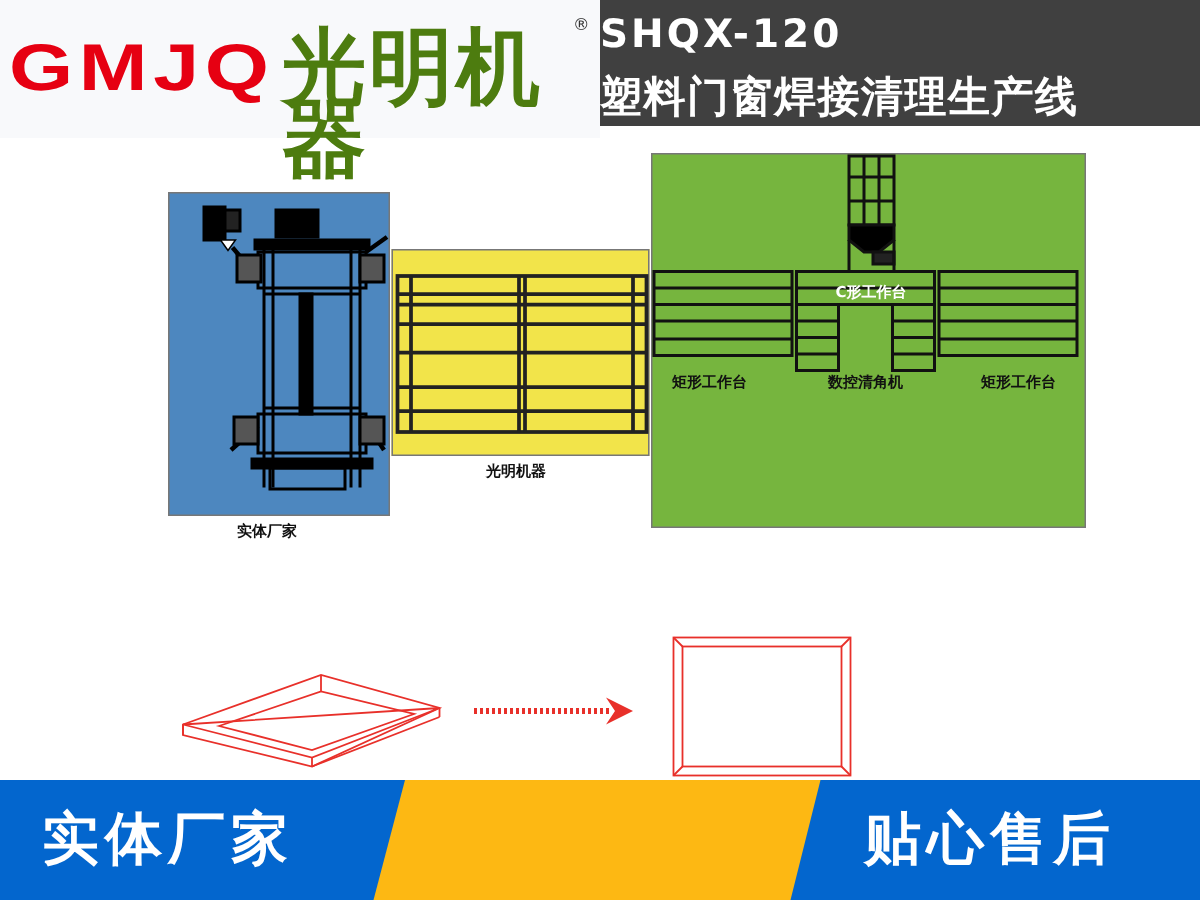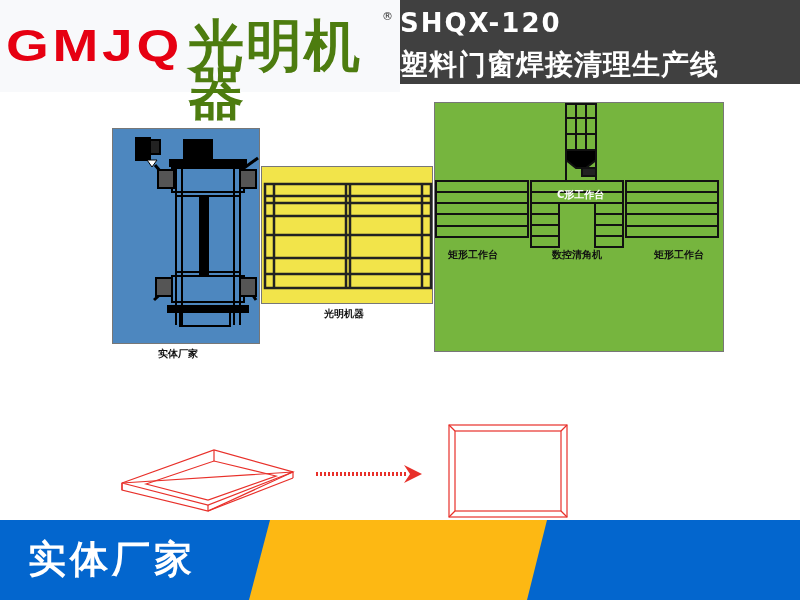--- a/index.html
+++ b/index.html
@@ -166,13 +166,14 @@
 <div class="label label-rect-l">矩形工作台</div>
 <div class="label label-clean">数控清角机</div>
 <div class="label label-rect-r">矩形工作台</div>
 <div class="label label-c">C形工作台</div>
 
 <div class="bottom-bar">
   <svg class="bottom-mid" width="800" height="80">
     <polygon points="270,0 547,0 527,80 249,80" fill="#fdb813"></polygon>
   </svg>
   <div class="bottom-text bt-left">实体厂家</div>
+  <div class="bottom-text bt-right">贴心售后</div>
 </div>
 
 </body></html>

